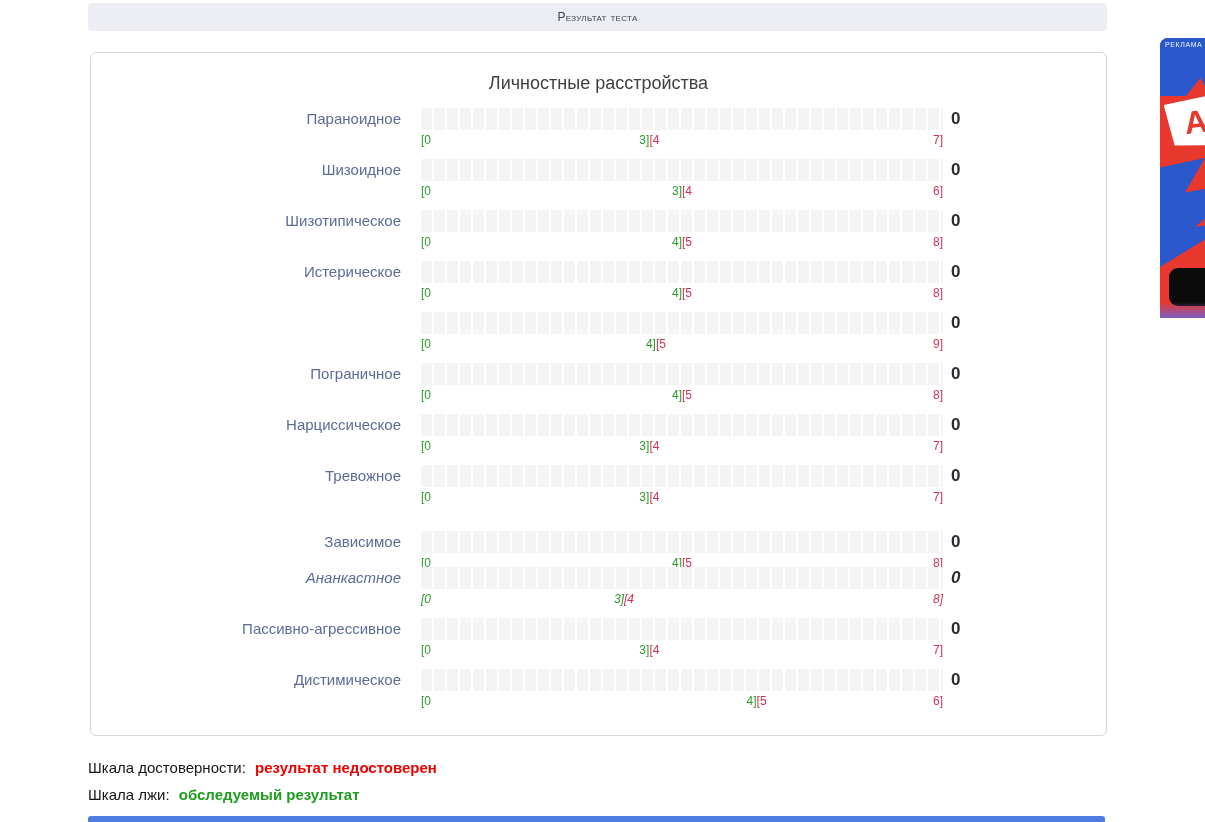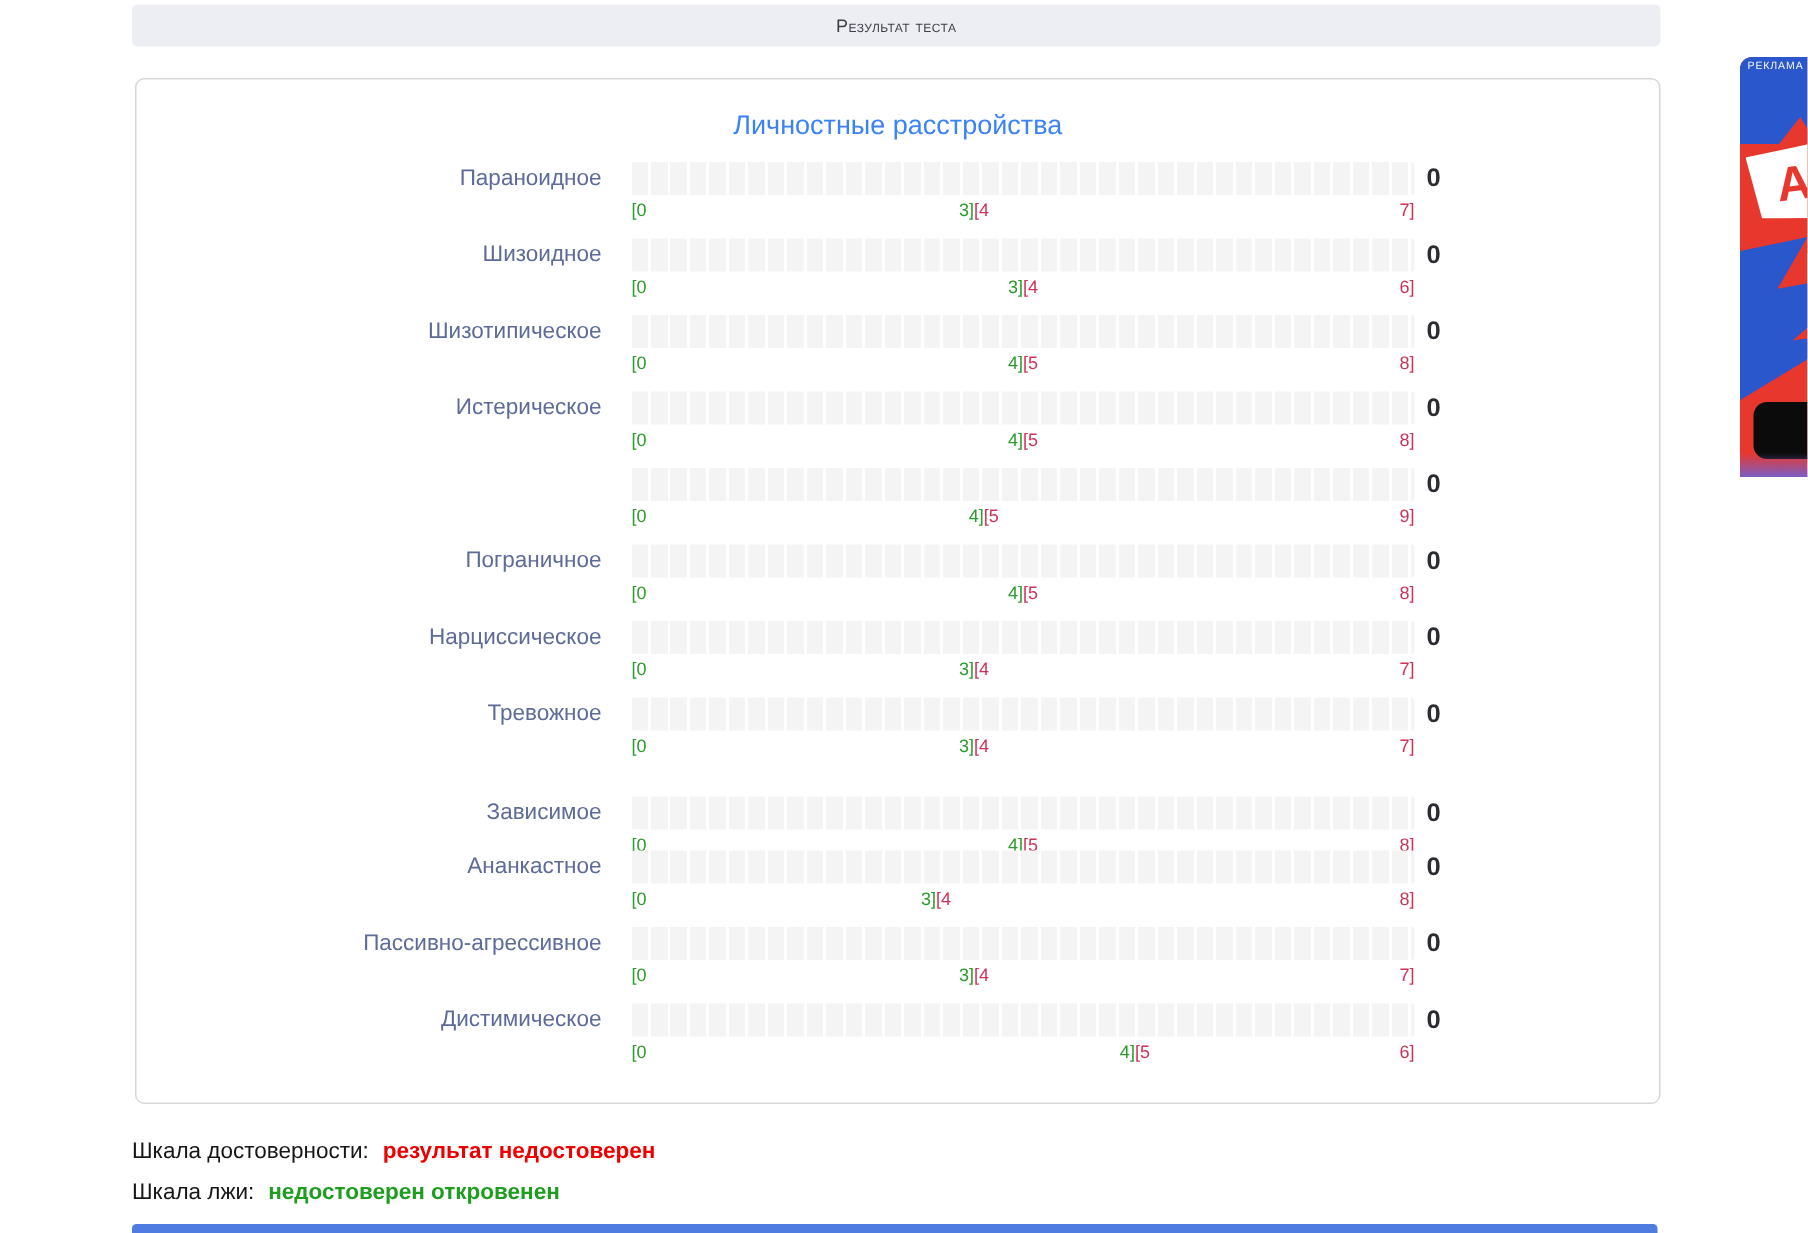--- a/index.html
+++ b/index.html
@@ -19,21 +19,21 @@
     font-variant:small-caps;
     font-size:12px;font-weight:500;color:#3c3f46;letter-spacing:.3px;
   }
   
   .results-panel{
     position:absolute;left:90px;top:52px;width:1015px;height:682px;
     background:#ffffff;border:1px solid #d7d7d7;border-radius:6px;
   }
   .chart-title{
     position:absolute;left:0;top:20px;width:100%;
-    text-align:center;font-size:18px;color:#3b82f6;font-weight:400;
+    text-align:center;font-size:18px;color:#404040;font-weight:400;
   }
   .scale-rows{position:absolute;left:0;top:0;width:100%;height:100%;}
   .scale-row{position:absolute;left:0;width:100%;height:46px;}
   .scale-label{
     position:absolute;left:0;top:2px;width:310px;text-align:right;
     font-size:15px;color:#5d6b99;white-space:nowrap;
   }
   .scale-bar{
     position:absolute;left:330px;top:0;width:522px;height:22px;
     background:repeating-linear-gradient(to right,#f4f4f5 0px,#f4f4f5 11px,#ffffff 11px,#ffffff 13px);
@@ -189,21 +189,21 @@
       <div class="scale-row" style="top: 478px;">
         <div class="scale-label">Зависимое</div>
         <div class="scale-bar"></div>
         <div class="scale-ticks">
           <span class="tick-low">[0</span>
           <span class="tick-mid" style="left: 50%;"><span class="g">4]</span><span class="r">[5</span></span>
           <span class="tick-high">8]</span>
         </div>
         <div class="scale-value">0</div>
       </div>
-      <div class="scale-row" style="top: 514px;">
+      <div class="scale-row" style="top: 514px; font-style: italic;">
         <div class="scale-label">Ананкастное</div>
         <div class="scale-bar"></div>
         <div class="scale-ticks">
           <span class="tick-low">[0</span>
           <span class="tick-mid" style="left: 38.89%;"><span class="g">3]</span><span class="r">[4</span></span>
           <span class="tick-high">8]</span>
         </div>
         <div class="scale-value">0</div>
       </div>
       <div class="scale-row" style="top: 565px;">
@@ -228,21 +228,21 @@
       </div>
     </div>
 </div>
 
 <div class="footer-line v">
   <span>Шкала достоверности:</span>
   <span class="val-red">результат недостоверен</span>
 </div>
 <div class="footer-line l">
   <span>Шкала лжи:</span>
-  <span class="val-green">недостоверен откровенен</span>
+  <span class="val-green">обследуемый результат</span>
 </div>
 
 <div class="ad-banner">
   <div class="ad-blue-top"></div>
   <div class="ad-red-star"></div>
   <div class="ad-white-wedge">
     <span class="ad-letter">А</span>
   </div>
   <div class="ad-blue-zig"></div>
   <div class="ad-black-btn"></div>

